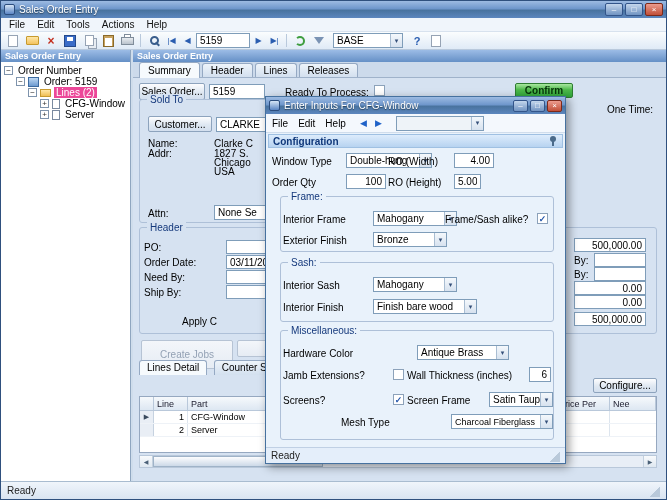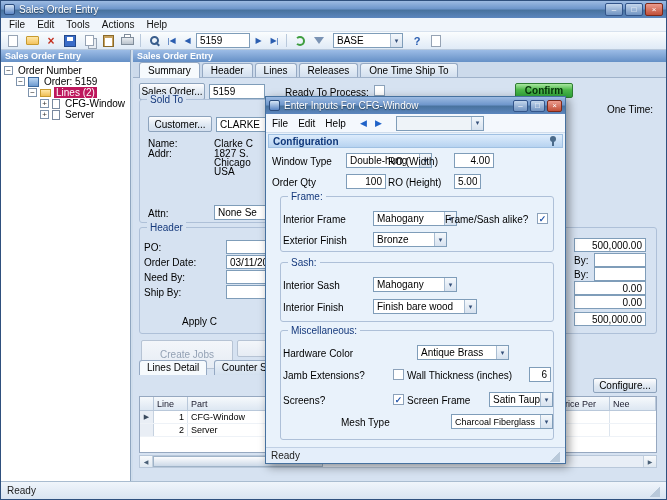--- a/index.html
+++ b/index.html
@@ -43,21 +43,21 @@
 .cv{flex:1;padding:0 3px;white-space:nowrap;overflow:hidden}
 .ca{width:12px;align-self:stretch;display:flex;align-items:center;justify-content:center;font-size:7px;color:#35507a;background:linear-gradient(#f4f8fc,#d7e2ef);border-left:1px solid #a9bdd2;flex:none}
 
 #bodyarea{flex:1;display:flex;overflow:hidden}
 #leftpanel{width:130px;flex:none;display:flex;flex-direction:column;border-right:1px solid #8fa6c0;background:#fff}
 .phead{height:12px;background:linear-gradient(#9cbce6,#6590c6);color:#fff;font-size:9px;font-weight:bold;display:flex;align-items:center;padding:0 4px;flex:none;white-space:nowrap}
 #tree{flex:1;background:#fff;padding-top:3px;overflow:hidden}
 .ti{display:flex;align-items:center;height:11px;font-size:10px;white-space:nowrap}
 .exp{width:9px;height:9px;border:1px solid #7e93ac;background:#fff;font-size:8px;line-height:7px;text-align:center;color:#333;margin-right:3px;flex:none}
 .tl{padding:0 2px}
-.ti.sel .tl{background:#be185d;color:#fff}
+.ti.sel .tl{background:#ec4899;color:#fff}
 .tform{width:11px;height:10px;background:linear-gradient(#bcd6f2,#6d9ad0);border:1px solid #3c6aa0;margin-right:3px;flex:none}
 .tfold{width:11px;height:8px;background:linear-gradient(#ffe7a6,#f0bf55);border:1px solid #c79a2e;margin-right:3px;flex:none}
 .tdoc{width:8px;height:10px;background:#fff;border:1px solid #7a8aa0;margin-right:3px;flex:none}
 #mainpanel{flex:1;display:flex;flex-direction:column;background:#d6e2f1;border-left:2px solid #cfddec;min-width:0}
 #tabstrip{height:16px;display:flex;align-items:flex-end;padding-left:6px;border-bottom:1px solid #9fb2ca;background:#ccdaeb;flex:none}
 .tab{height:14px;padding:1px 8px 0;background:linear-gradient(#eef4fa,#d3e0ef);border:1px solid #95a9c3;border-bottom:none;border-radius:3px 3px 0 0;margin-right:2px;font-size:10px;white-space:nowrap}
 .tab.active{height:16px;background:#f6fafd;position:relative;top:1px;padding-top:2px}
 #content{position:relative;flex:1;background:#d6e2f1;overflow:hidden}
 
 .lbl{position:absolute;font-size:10px;white-space:nowrap;color:#000}
@@ -223,21 +223,20 @@
       </div>
     </div>
 
     <div id="mainpanel">
       <div class="phead">Sales Order Entry</div>
       <div id="tabstrip">
         <span class="tab active">Summary</span>
         <span class="tab">Header</span>
         <span class="tab">Lines</span>
         <span class="tab">Releases</span>
-        <span class="tab">One Time Ship To</span>
       </div>
 
       <div id="content">
 
         <div class="btn" style="left:6px;top:5px;width:66px;height:17px">Sales Order...</div>
         <input class="fi" style="left: 76px; top: 6px; width: 56px;" value="5159">
         <span class="lbl" style="left:152px;top:9px">Ready To Process:</span>
         <span class="cb" style="left:241px;top:7px"></span>
         <div class="btn green" style="left:382px;top:5px;width:58px;height:15px">Confirm</div>
         <span class="lbl" style="left:474px;top:26px">One Time:</span>

